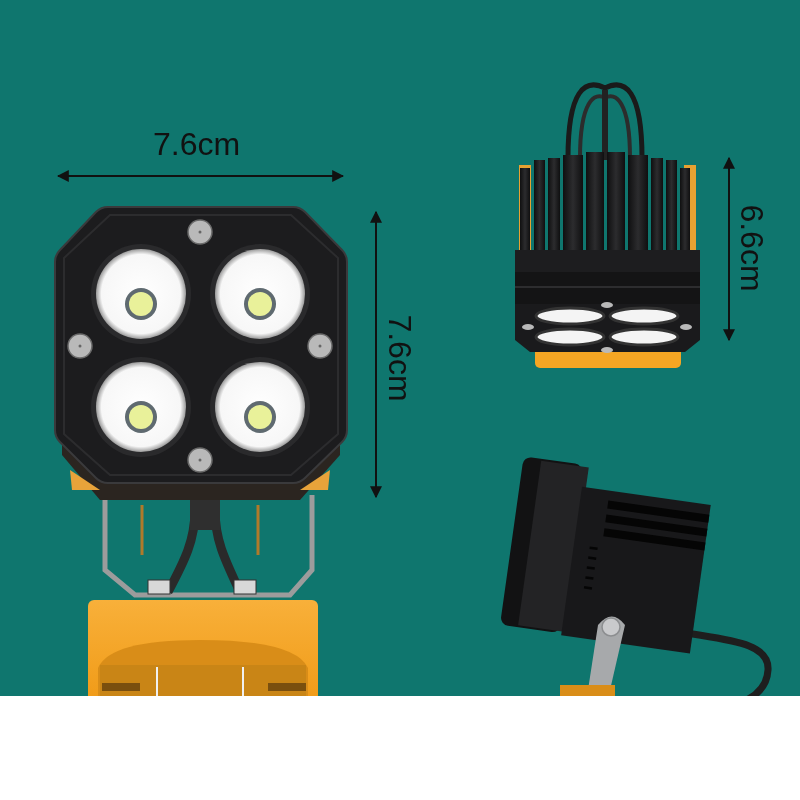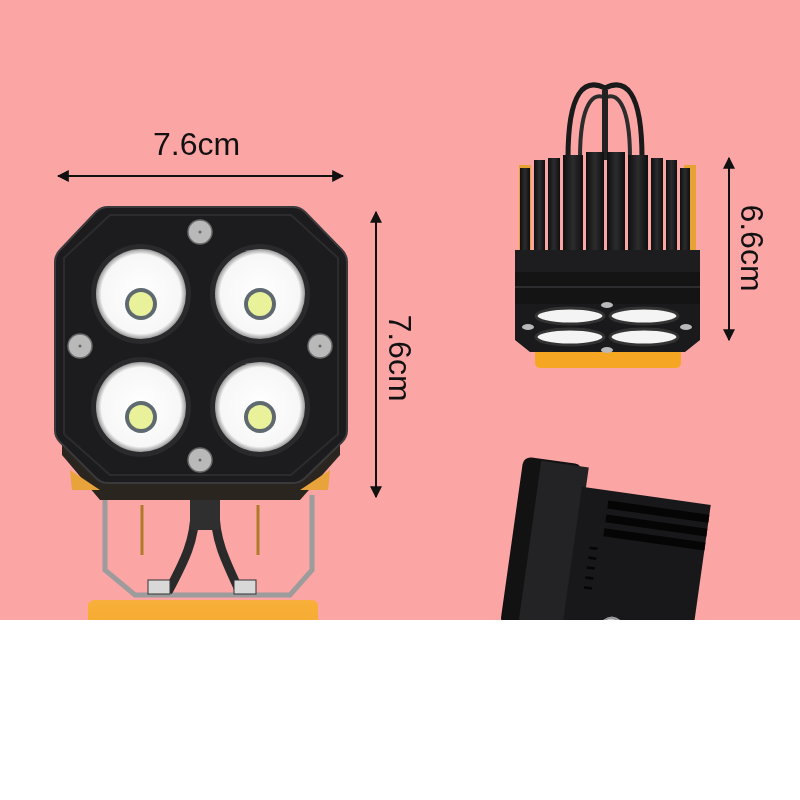--- a/index.html
+++ b/index.html
@@ -1,16 +1,16 @@
 <!DOCTYPE html>
 <html><head>
   <meta charset="utf-8">
   <style>
     html, body { margin: 0; padding: 0; background: #ffffff; }
-    .canvas { position: relative; width: 800px; height: 620px; overflow: hidden; background: #fca5a5; font-family: "Liberation Sans", "DejaVu Sans", sans-serif; }
+    .canvas { position: relative; width: 800px; height: 696px; overflow: hidden; background: #0f766e; font-family: "Liberation Sans", "DejaVu Sans", sans-serif; }
     .dim-label { position: absolute; font-size: 32px; color: #111111; line-height: 1; white-space: nowrap; }
     .rot90 { transform-origin: center center; transform: rotate(90deg); }
     svg { position: absolute; left: 0; top: 0; }
   </style>
 </head>
 <body>
 
 <div class="canvas">
 
   <svg width="800" height="800" viewBox="0 0 800 800">

